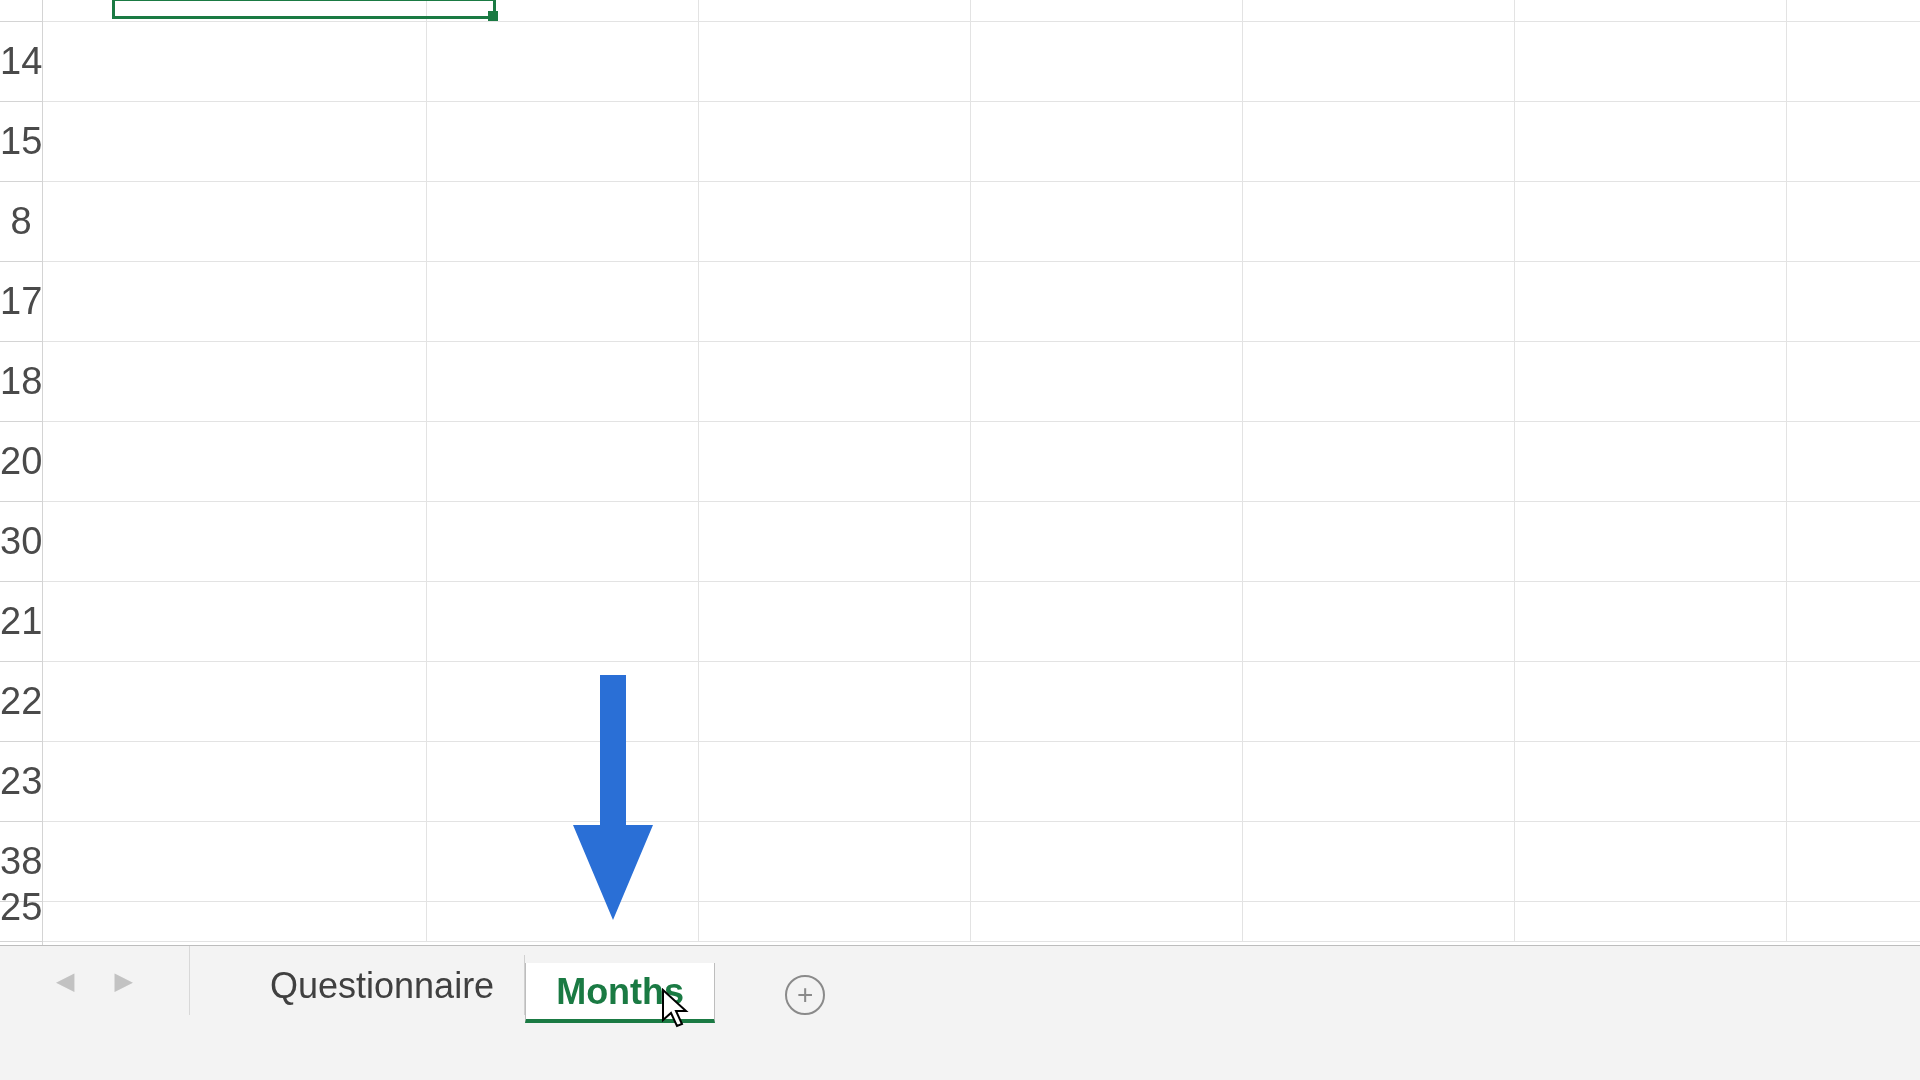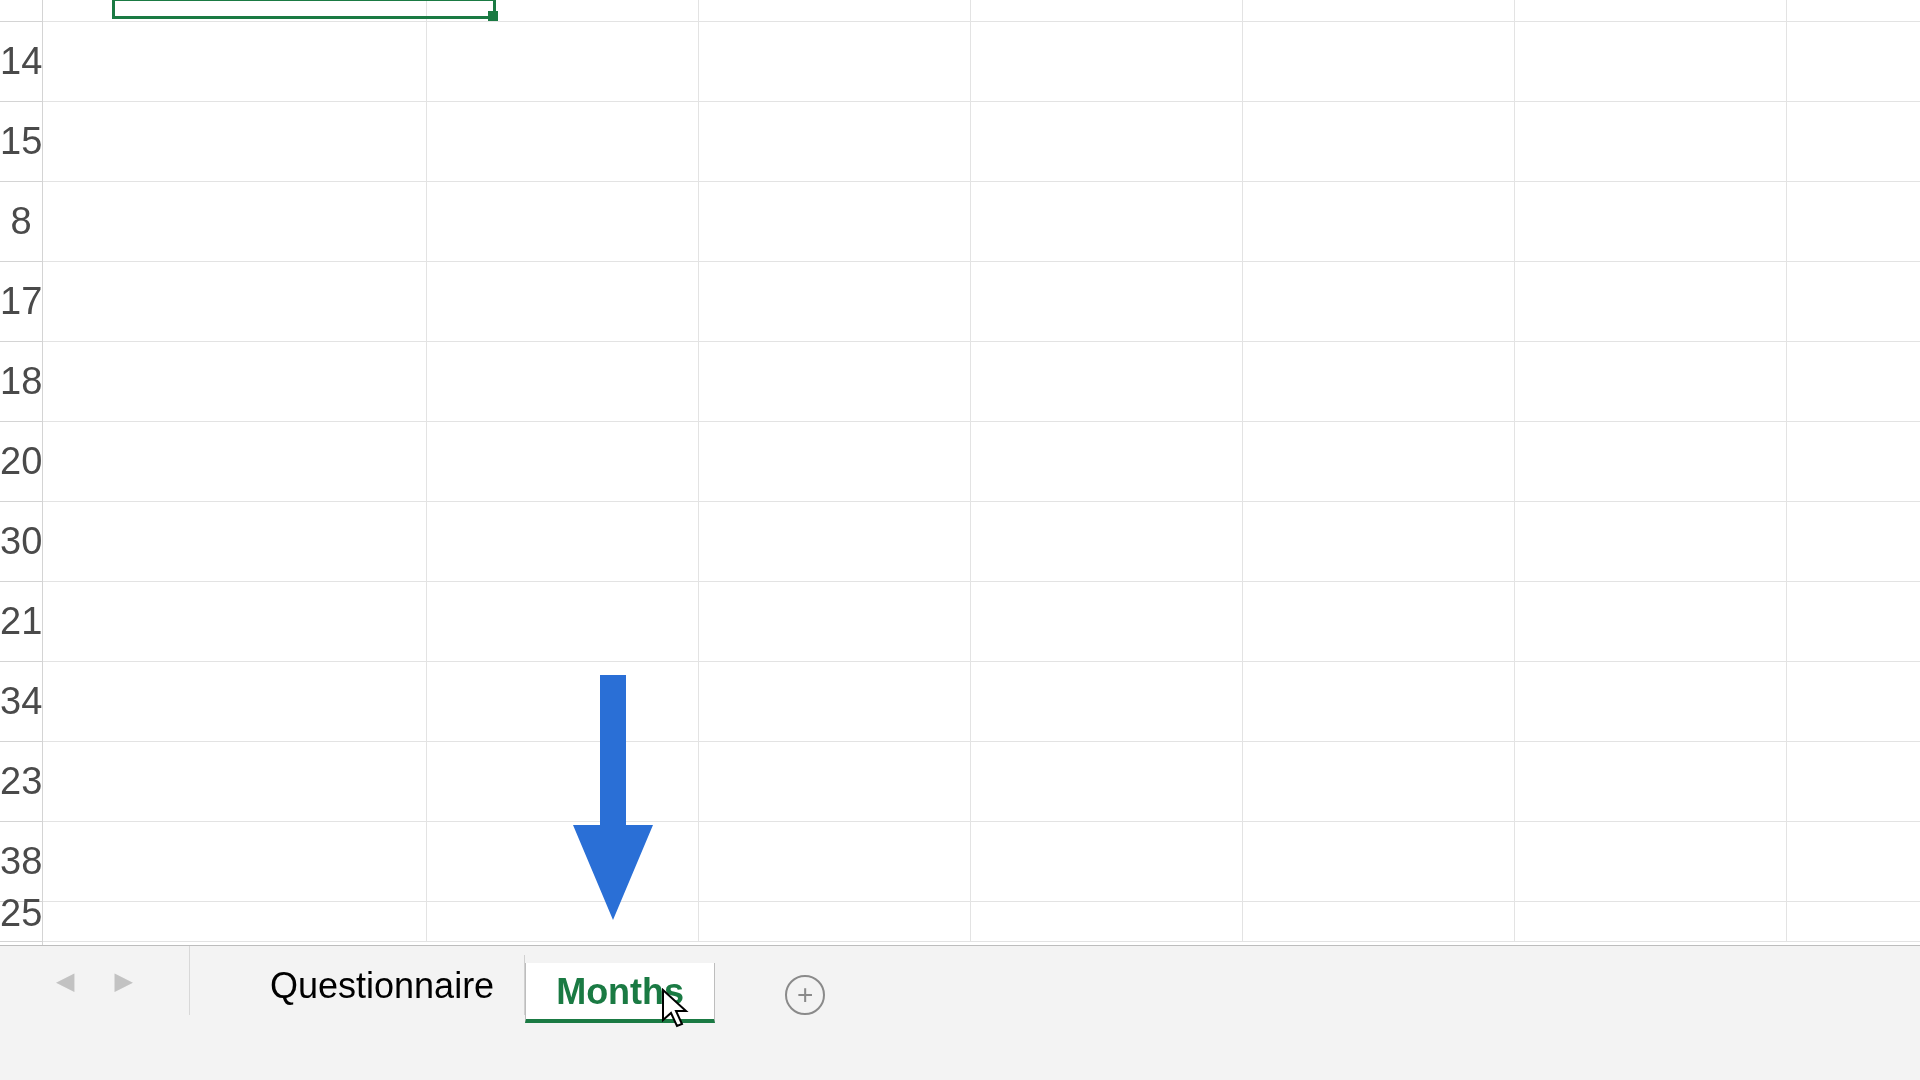--- a/index.html
+++ b/index.html
@@ -33,21 +33,21 @@
     height: 80px;
     border-bottom: 1px solid #d4d4d4;
     display: flex;
     align-items: center;
     justify-content: center;
     font-size: 38px;
     color: #4a4a4a;
     background: #ffffff;
   }
   .row-header.partial-top { height: 22px; }
-  .row-header.partial-bottom { height: 40px; justify-content:center; align-items:flex-end; padding-bottom:6px;}
+  .row-header.partial-bottom { height: 40px; justify-content:center; align-items:flex-end; padding-bottom:12px;}
 
   .cells {
     flex: 1;
     position: relative;
   }
 
   .cell-row {
     display: flex;
     height: 80px;
     border-bottom: 1px solid #e3e3e3;
@@ -122,21 +122,21 @@
   .tabs-wrap {
     display: flex;
     align-items: flex-end;
     padding-left: 50px;
     gap: 0;
   }
 
   .sheet-tab {
     padding: 12px 30px 10px 30px;
     font-size: 36px;
-    color: #000000;
+    color: #404040;
     background: #f3f3f3;
     border-right: 1px solid #d0d0d0;
     cursor: pointer;
     height: 60px;
     display:flex;
     align-items:center;
   }
   .sheet-tab.active {
     background: #ffffff;
     color: #1a7a43;
@@ -191,21 +191,21 @@
   <div class="row-headers">
     <div class="row-header partial-top"></div>
     <div class="row-header">14</div>
     <div class="row-header">15</div>
     <div class="row-header">8</div>
     <div class="row-header">17</div>
     <div class="row-header">18</div>
     <div class="row-header">20</div>
     <div class="row-header">30</div>
     <div class="row-header">21</div>
-    <div class="row-header">34</div>
+    <div class="row-header">22</div>
     <div class="row-header">23</div>
     <div class="row-header">38</div>
     <div class="row-header partial-bottom">25</div>
   </div>
   <div class="cells">
     <div class="cell-row partial-top">
         <div class="cell col-B"></div>
         <div class="cell col-std"></div>
         <div class="cell col-std"></div>
         <div class="cell col-std"></div>

